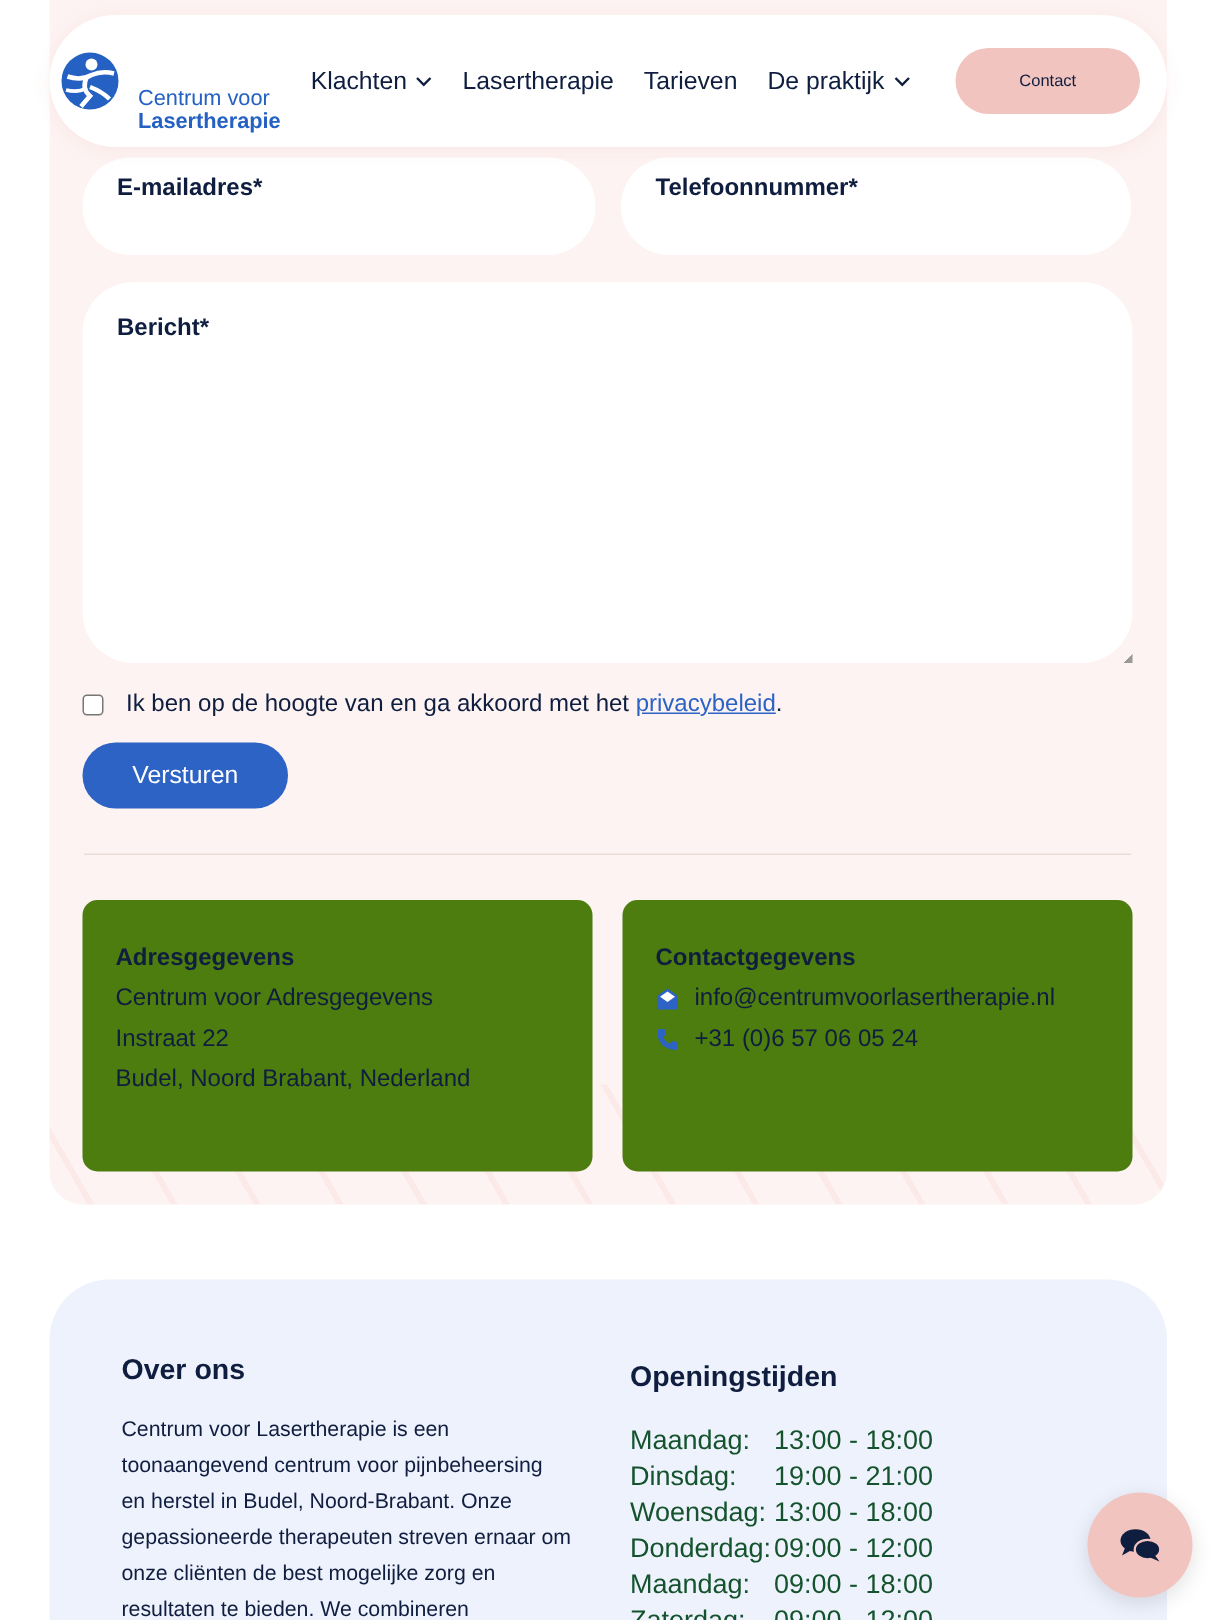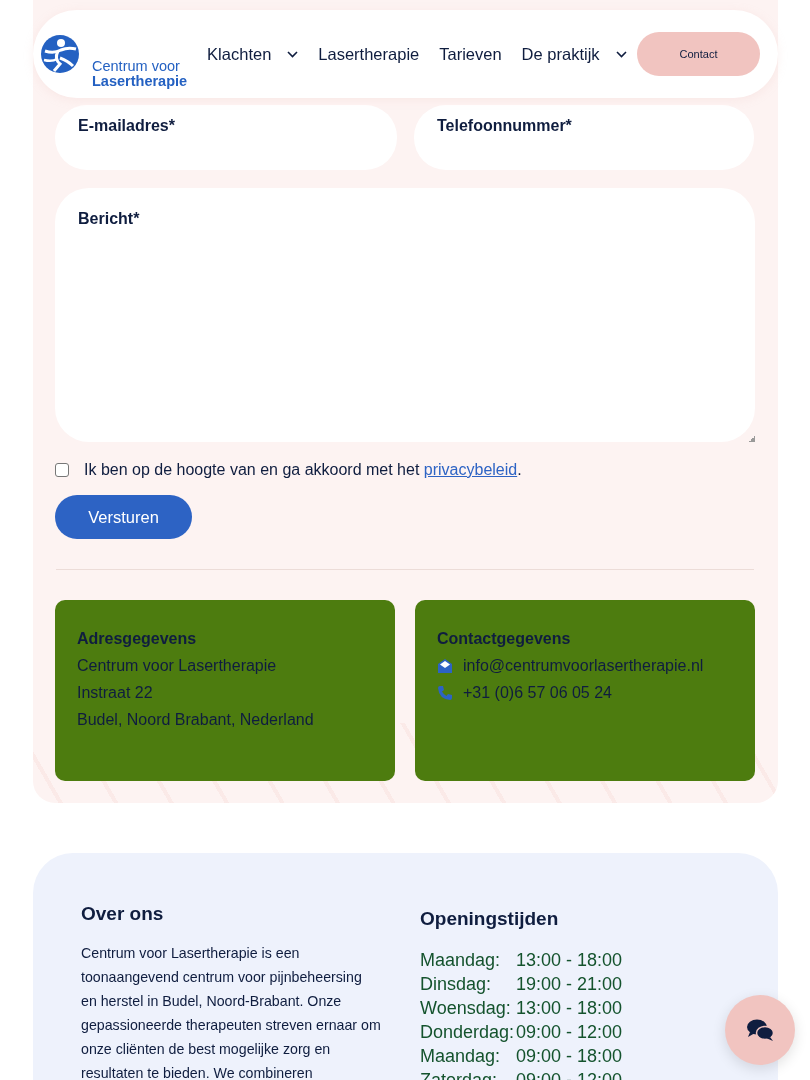--- a/index.html
+++ b/index.html
@@ -24,21 +24,21 @@
       display: flex; align-items: center; padding: 0 18px 0 7px;
       box-shadow: 0 2px 10px rgba(240,200,195,0.25);
       z-index: 5;
     }
     .logo { display: flex; align-items: center; gap: 12px; }
     .logo-mark { width: 40px; height: 40px; }
     .logo-text { line-height: 15px; color: #2461c2; }
     .logo-line1 { font-size: 14.5px; display: block; margin-top: 40px; }
     .logo-line2 { font-size: 14.5px; font-weight: bold; display: block; }
     .nav { display: flex; align-items: center; margin-left: 20px; gap: 20px; }
-    .nav-item { font-size: 16.5px; color: #0f1d3f; display: flex; align-items: center; gap: 16px; cursor: pointer; }
+    .nav-item { font-size: 16.5px; color: #0f1d3f; display: flex; align-items: center; gap: 6px; cursor: pointer; }
     .chev { width: 11px; height: 7px; }
     .contact-btn {
       margin-left: auto; width: 123px; height: 44px; border-radius: 22px;
       background: #f1c4c0; color: #0f1d3f; font-size: 11px;
       display: flex; align-items: center; justify-content: center; border: none; cursor: pointer;
     }
 
     .field {
       position: absolute; background: #ffffff; border-radius: 32px;
       padding: 12px 23px; font-weight: bold; font-size: 16px; color: #0f1d3f;
@@ -153,21 +153,21 @@
     <span>Ik ben op de hoogte van en ga akkoord met het </span><a class="privacy-link">privacybeleid</a><span>.</span>
   </span>
 </label>
 
 <button class="submit-btn">Versturen</button>
 
 <div class="divider"></div>
 
 <div class="info-card address">
   <span class="info-title">Adresgegevens</span>
-  <span class="info-line">Centrum voor Lasertherapie</span>
+  <span class="info-line">Centrum voor Adresgegevens</span>
   <span class="info-line">Instraat 22</span>
   <span class="info-line">Budel, Noord Brabant, Nederland</span>
 </div>
 
 <div class="info-card contact">
   <span class="info-title">Contactgegevens</span>
   <div class="contact-row">
     <svg class="icon-small" viewBox="0 0 16 16">
       <path d="M1 6 L8 1 L15 6 V15 H1 Z" fill="#2d63c4"></path>
       <path d="M3 6.5 L8 3 L13 6.5 L8 10 Z" fill="#fff"></path>

